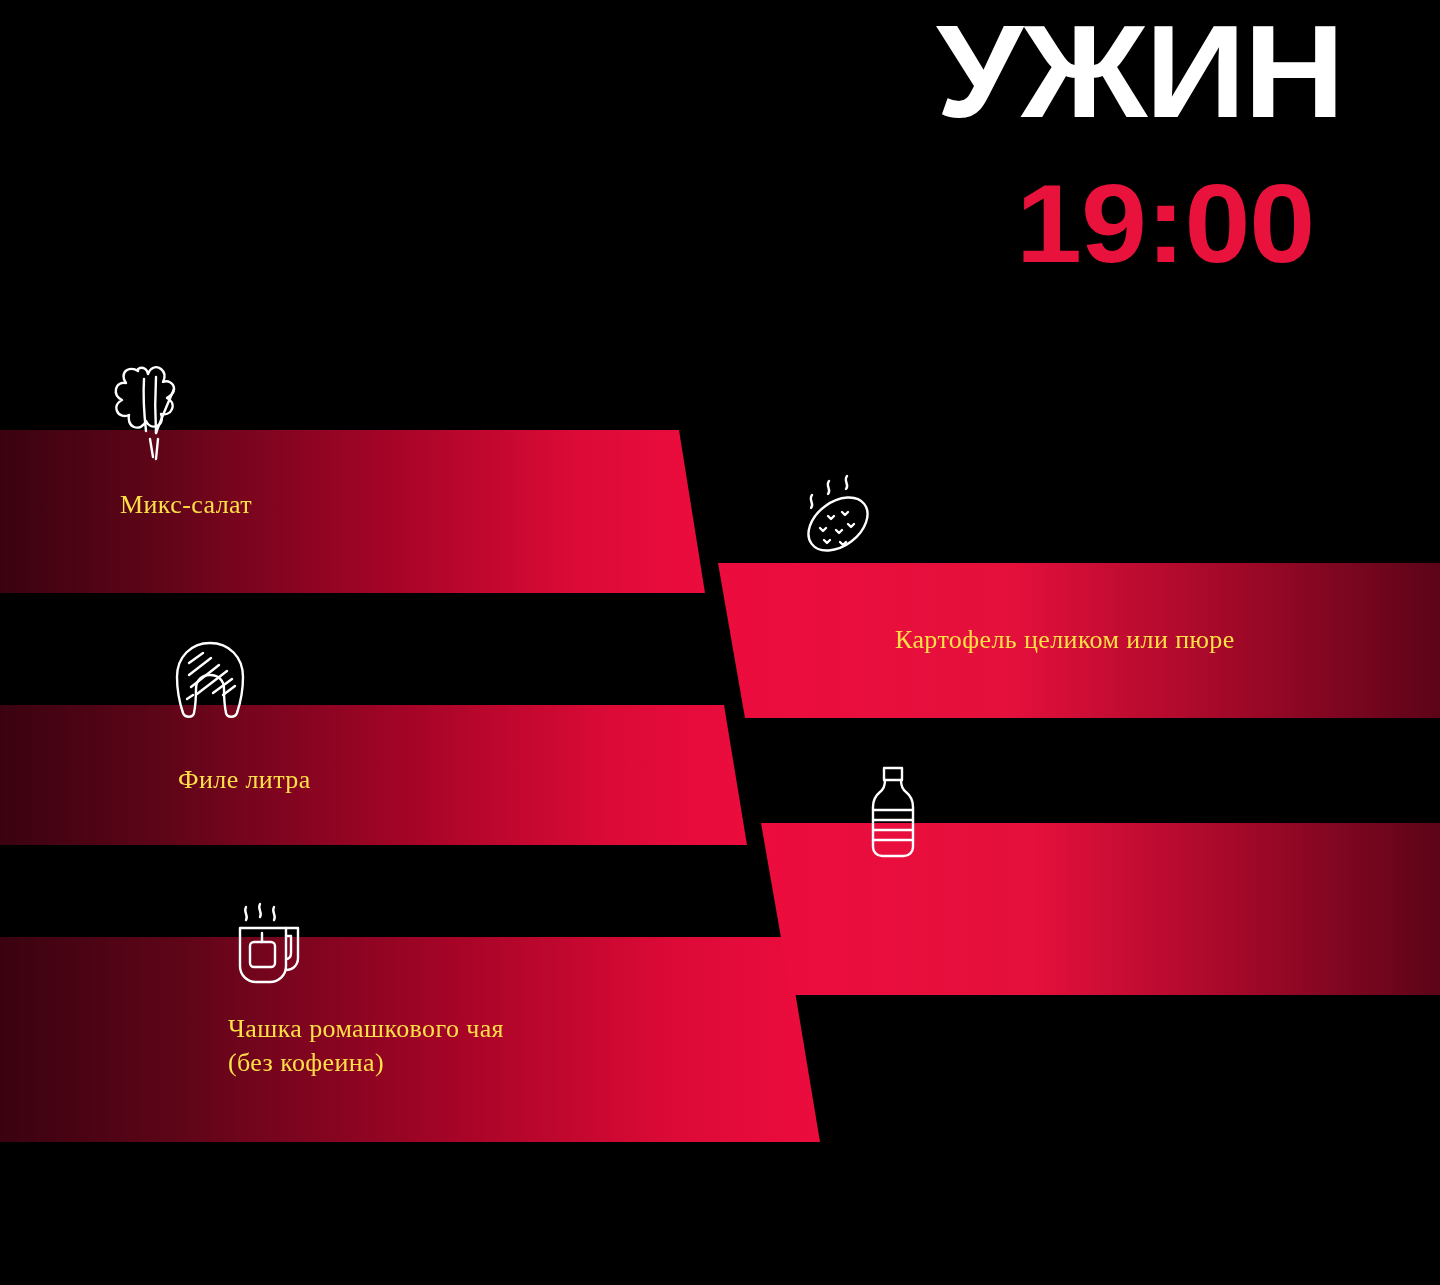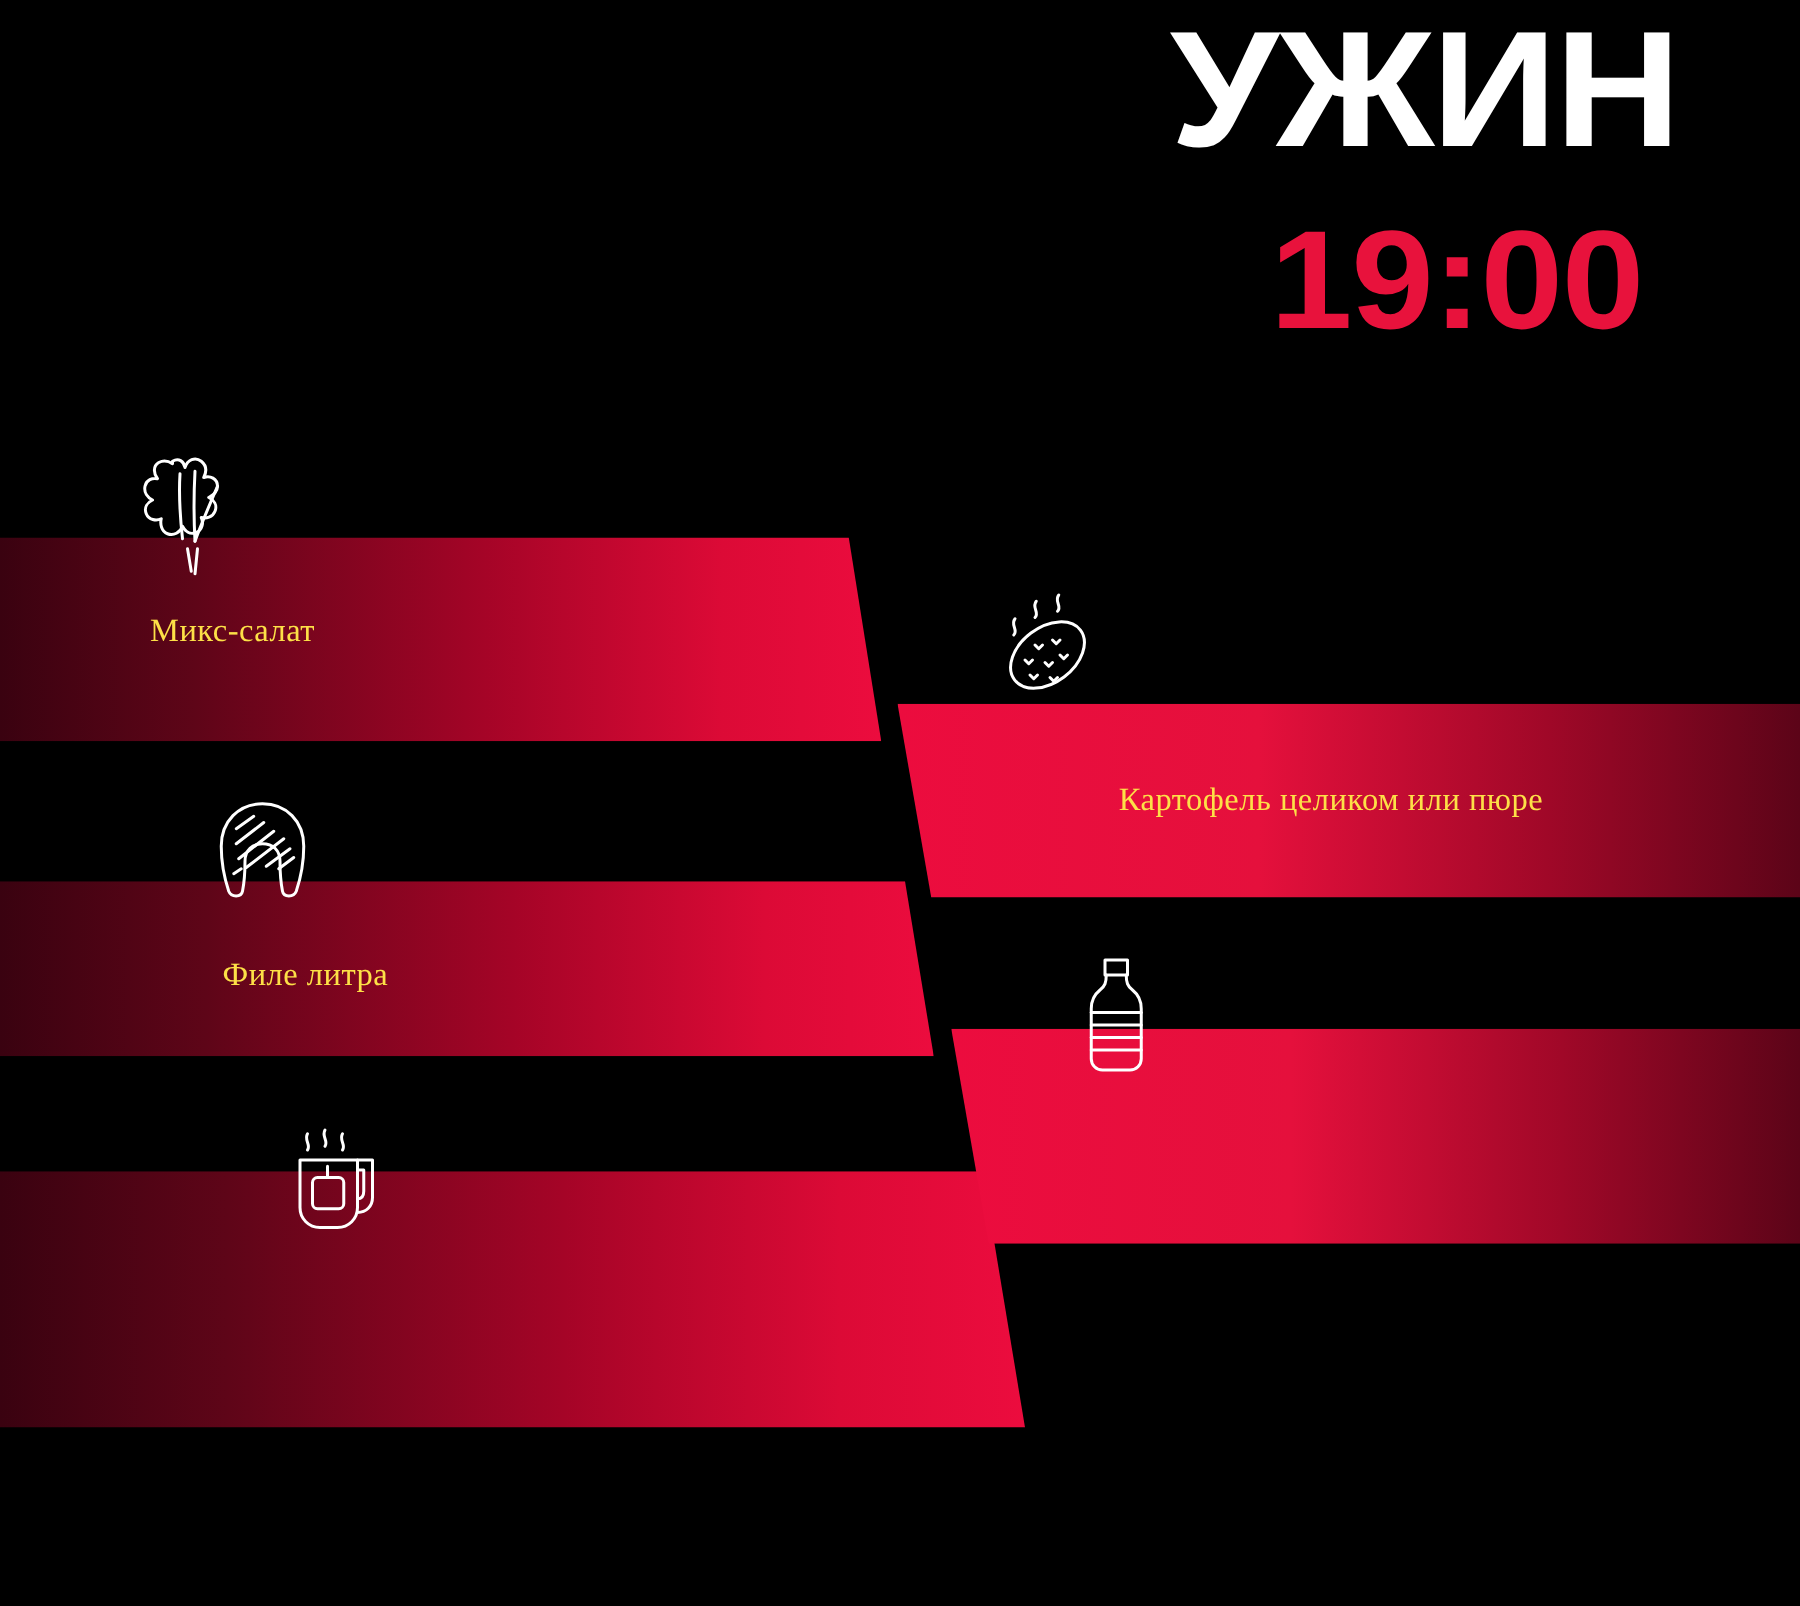--- a/index.html
+++ b/index.html
@@ -174,20 +174,22 @@
       <path d="M18 32h46v38c0 9-7 16-16 16H34c-9 0-16-7-16-16V32z"></path>
       <path d="M64 32h12v30c0 7-5 12-12 12"></path>
       <path d="M64 40h5v17c0 4-2 6-5 6"></path>
       <rect x="28" y="46" width="25" height="25" rx="4"></rect>
       <path d="M40 46v-9"></path>
       <path d="M24 24c3-4-3-8 0-13"></path>
       <path d="M38 21c3-4-3-8 0-13"></path>
       <path d="M52 24c3-4-3-8 0-13"></path>
     </svg>
   </div>
+  <div class="bar-label label-left" style="left:228px; top:1012px;">Чашка ромашкового чая
+(без кофеина)</div>
 
   <div class="bar bar-right" style="top:563px; left:718px; width:722px; height:155px;">
     <svg width="722" height="155" viewBox="0 0 722 155" preserveAspectRatio="none">
       <defs>
         <linearGradient id="gradR1" x1="0" y1="0" x2="1" y2="0">
           <stop offset="0%" stop-color="#EC0C3E"></stop>
           <stop offset="40%" stop-color="#E5103C"></stop>
           <stop offset="72%" stop-color="#A00828"></stop>
           <stop offset="100%" stop-color="#5C0418"></stop>
         </linearGradient>

